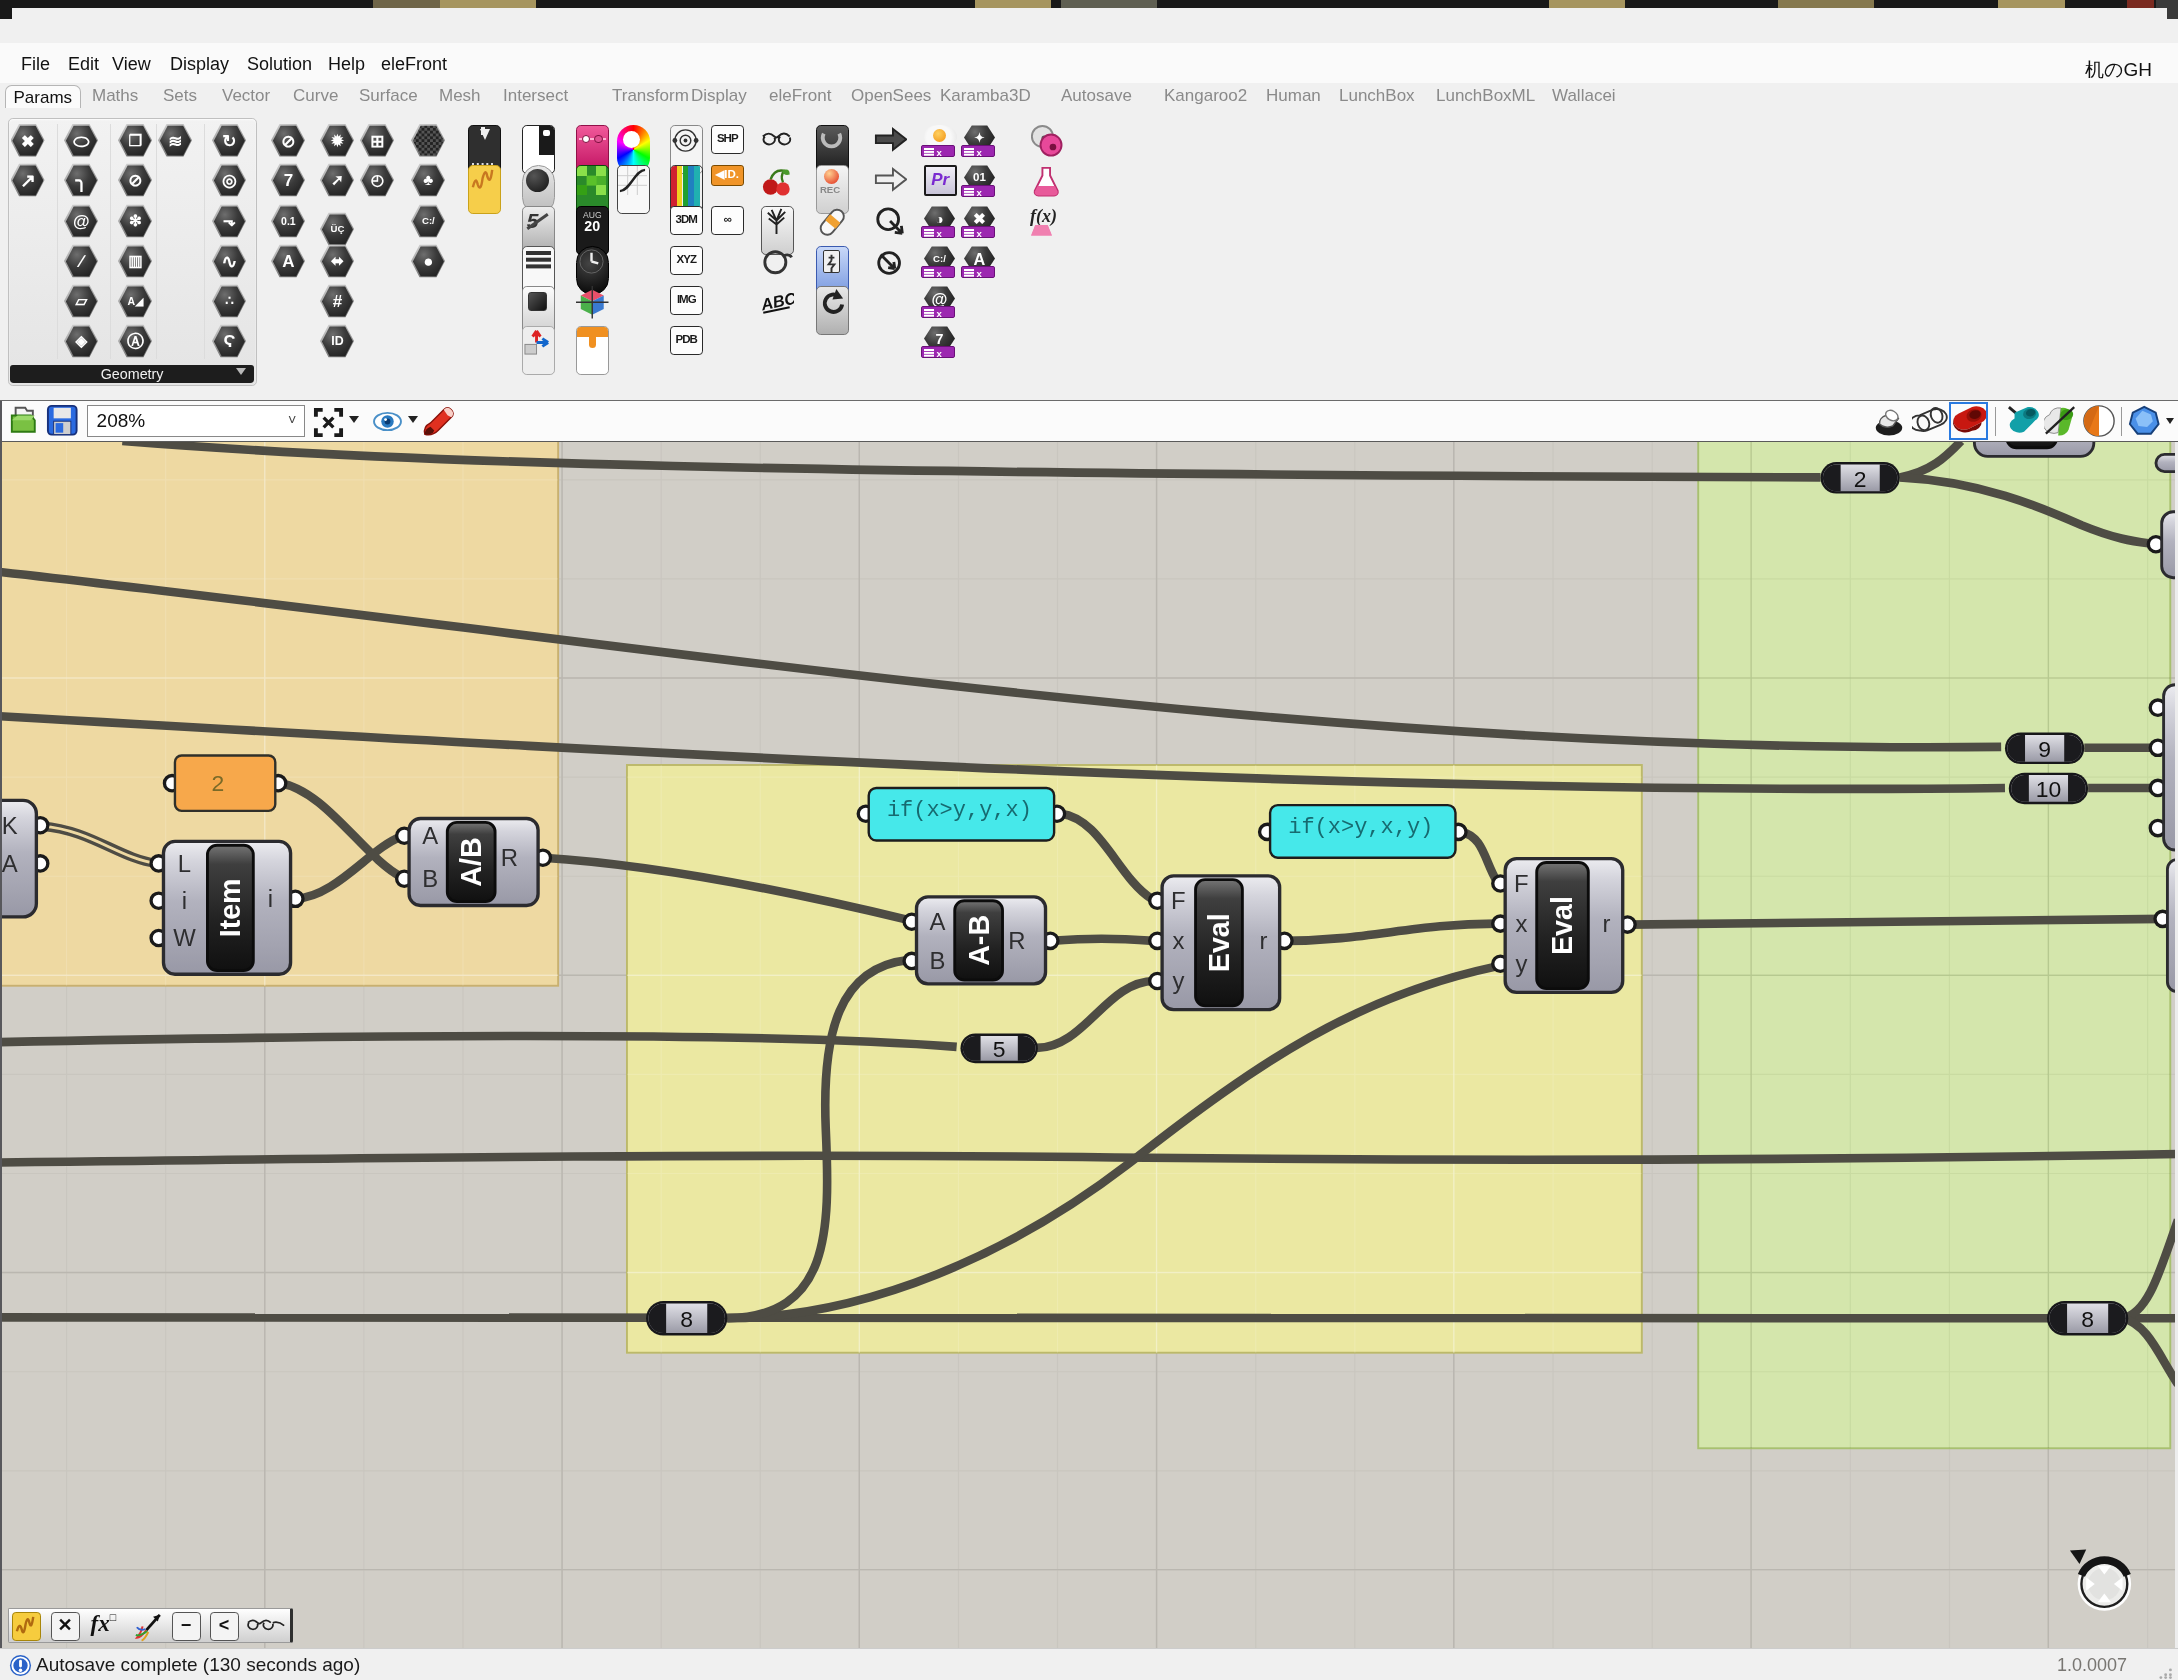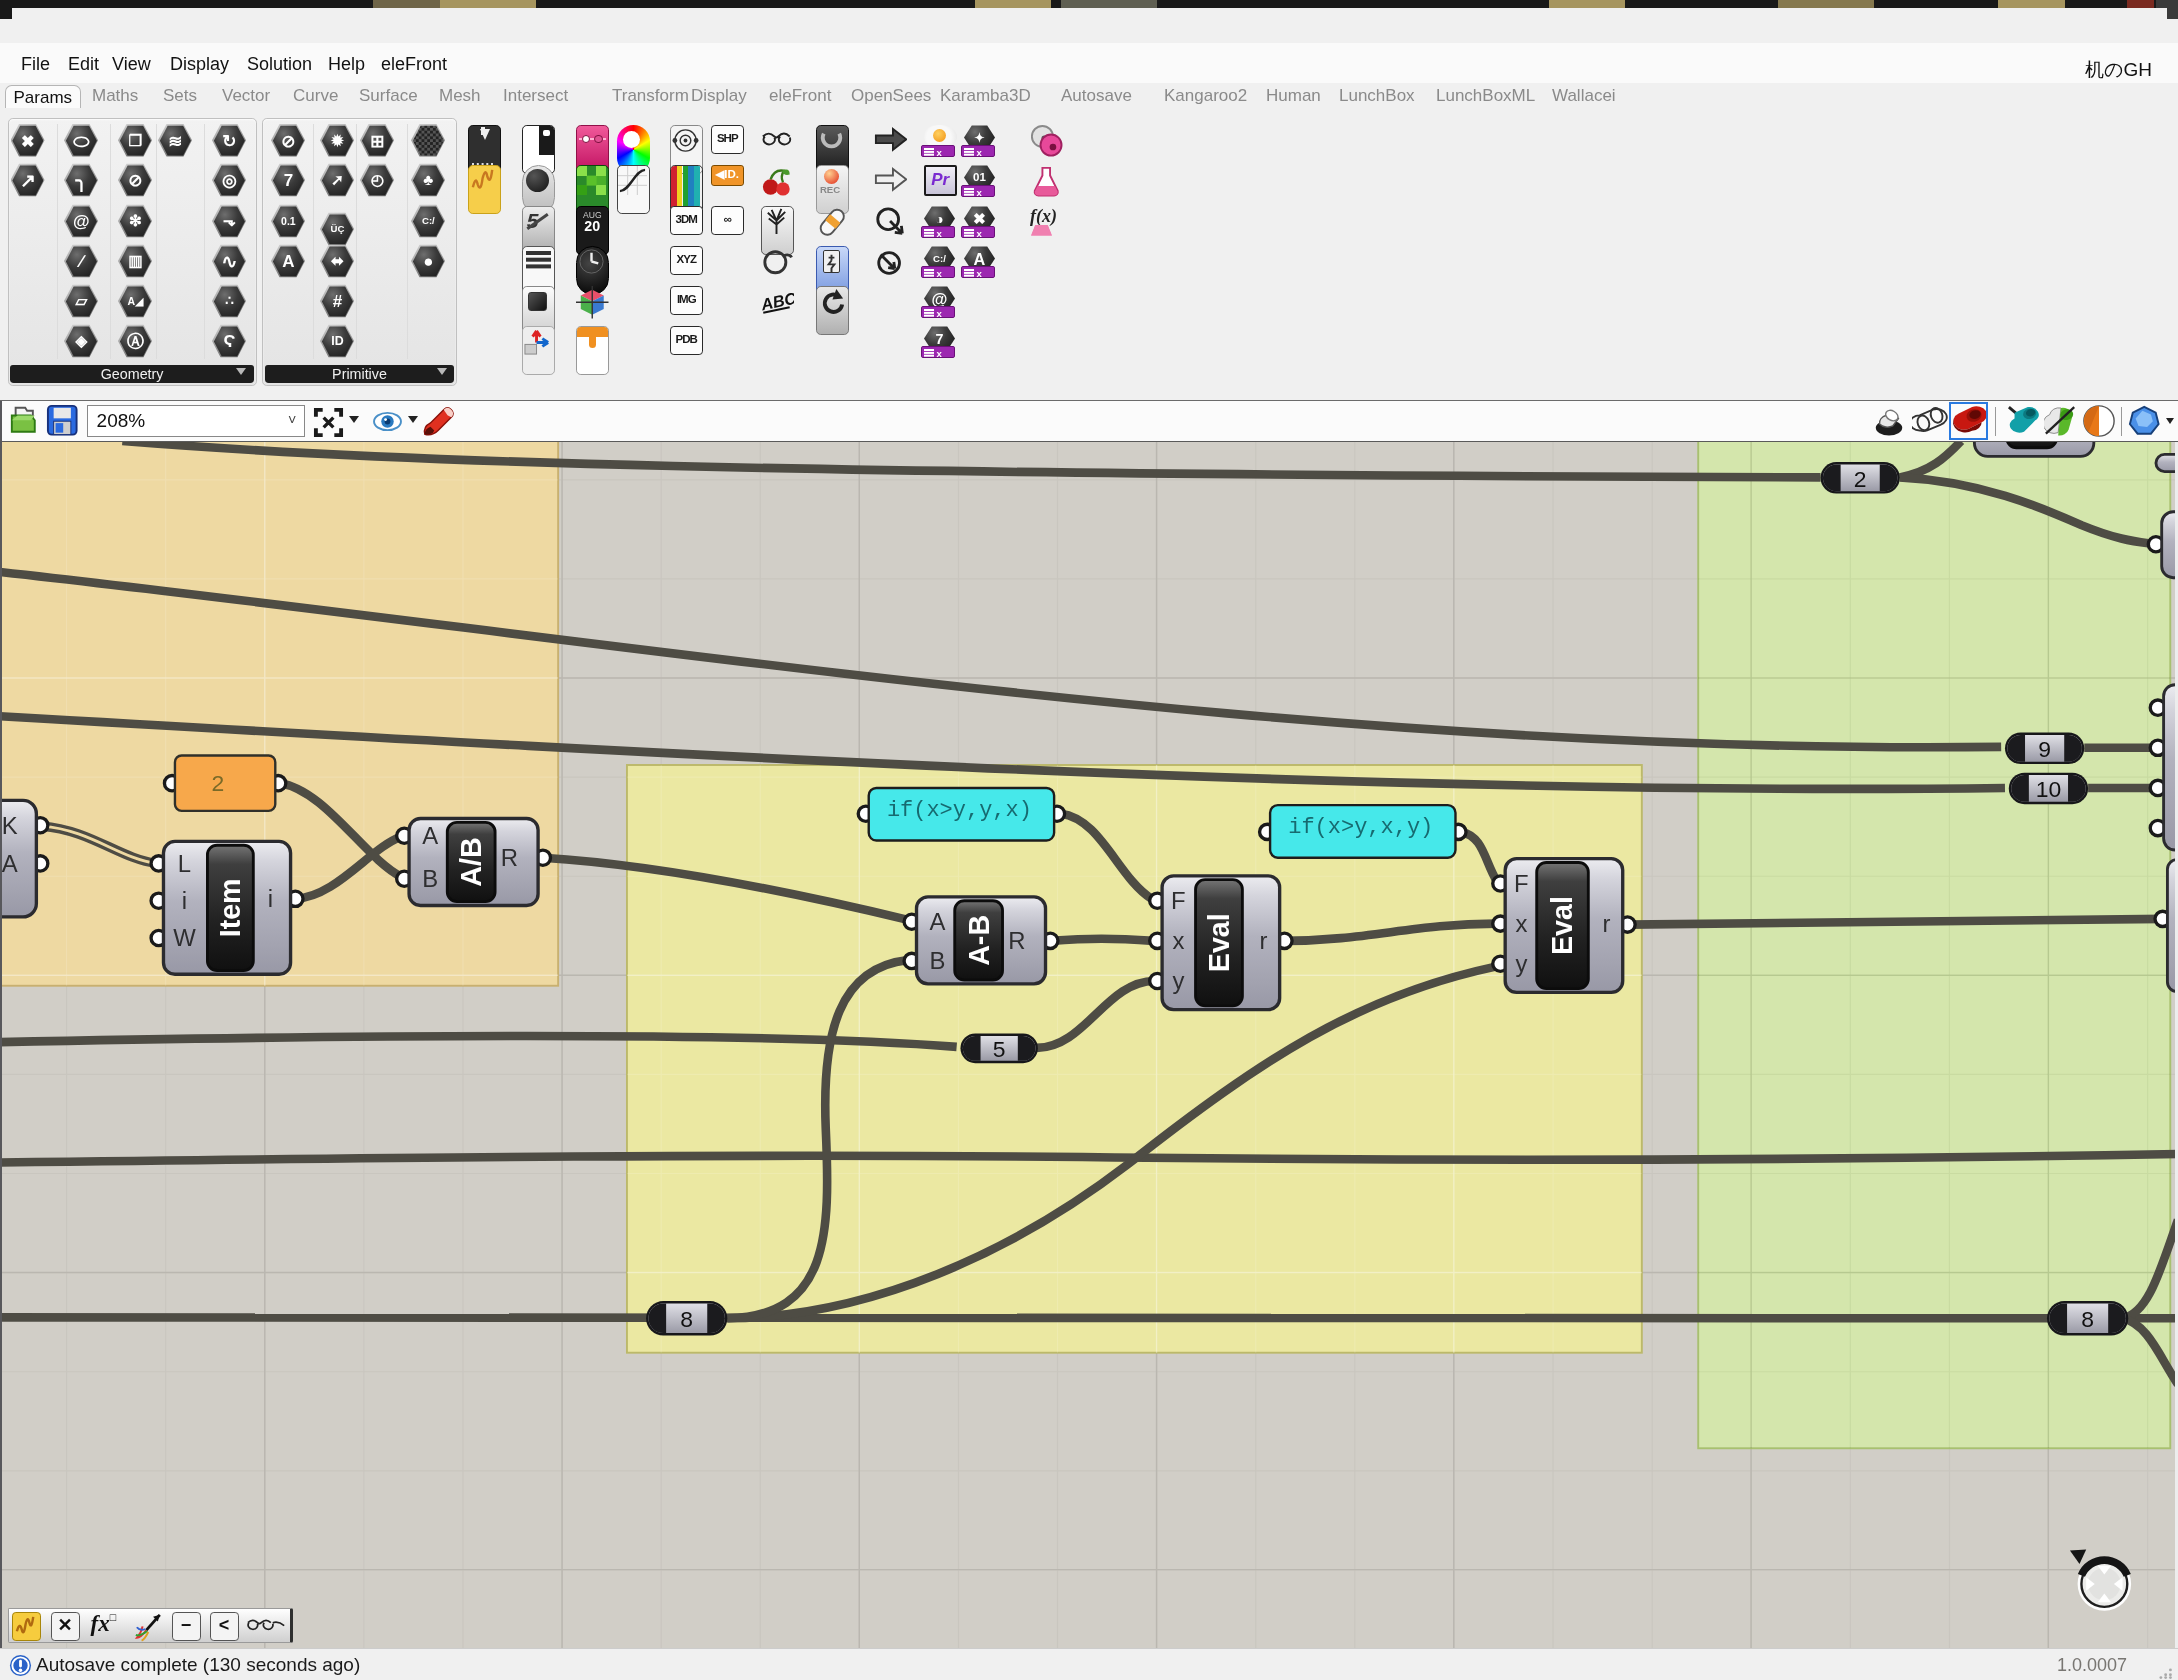--- a/index.html
+++ b/index.html
@@ -79,26 +79,20 @@
 <span class="tab" style="left:1436px">LunchBoxML</span>
 <span class="tab" style="left:1552px">Wallacei</span>
 </div>
 <div class="abs" id="ribbon">
 <div class="panel" style="left:7.6px;width:249px">
         <div class="plabel">Geometry<span class="ar"></span></div>
 <div style="position:absolute;left:48px;top:5.7px;width:1px;height:235px;background:#dcdcdc"></div>
 <div style="position:absolute;left:101px;top:5.7px;width:1px;height:235px;background:#dcdcdc"></div>
 <div style="position:absolute;left:147px;top:5.7px;width:1px;height:235px;background:#dcdcdc"></div>
 <div style="position:absolute;left:195px;top:5.7px;width:1px;height:235px;background:#dcdcdc"></div>
-</div>
-<div class="panel" style="left:262px;width:195px">
-        <div class="plabel">Primitive<span class="ar"></span></div>
-<div style="position:absolute;left:50px;top:5.7px;width:1px;height:235px;background:#dcdcdc"></div>
-<div style="position:absolute;left:93px;top:5.7px;width:1px;height:235px;background:#dcdcdc"></div>
-<div style="position:absolute;left:144px;top:5.7px;width:1px;height:235px;background:#dcdcdc"></div>
 </div>
 <div class="hexo" style="left:10.5px;top:15.3px">
         <div class="hex2" style="">
           <span style="font-size:16.3px">✖</span>
         </div>
       </div>
       <div class="hexo" style="left:10.5px;top:55px">
         <div class="hex2" style="">
           <span style="font-size:19px">↗</span>
         </div>

